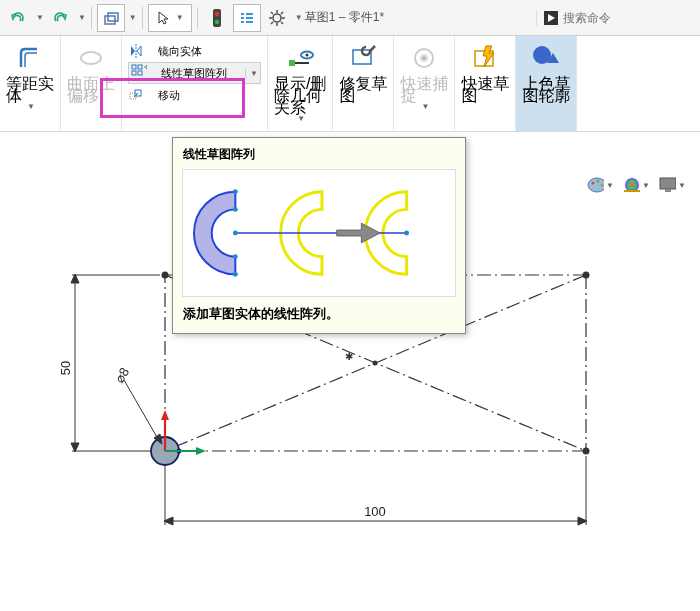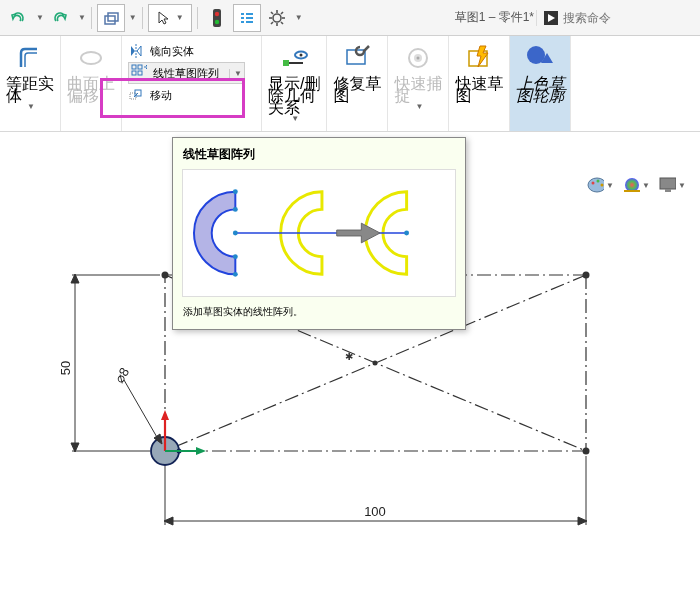--- a/index.html
+++ b/index.html
@@ -3,43 +3,43 @@
 <meta charset="utf-8">
 <style>
   * { box-sizing: border-box; margin: 0; padding: 0; }
   body { font-family: "Microsoft YaHei", Arial, sans-serif; font-size: 12px; background: #fff; width: 700px; height: 611px; overflow: hidden; position: relative; }
   
   .qat { height: 36px; border-bottom: 1px solid #d0d0d0; display: flex; align-items: center; padding: 0 4px; gap: 2px; background: #f5f5f5; }
   .qat-btn { width: 28px; height: 28px; display: flex; align-items: center; justify-content: center; border: 1px solid transparent; }
   .qat-btn.bordered { border: 1px solid #bbb; background: #fff; }
   .qat-sep { width: 1px; height: 22px; background: #ccc; margin: 0 3px; }
   .qat-wide { width: 44px; border: 1px solid #bbb; background: #fff; display: flex; align-items: center; justify-content: center; height: 28px; gap: 2px; }
-  .title-area { flex: 1; text-align: right; font-size: 12px; color: #555; }
+  .title-area { flex: 1; text-align: left; font-size: 12px; color: #555; }
   .search-box { display: flex; align-items: center; gap: 4px; border-left: 1px solid #ddd; padding-left: 6px; width: 160px; }
   .search-input { border: none; outline: none; font-size: 12px; color: #6d28d9; width: 110px; background: transparent; }
   
   .ribbon { display: flex; background: #fff; border-bottom: 1px solid #d8d8d8; height: 96px; }
   .ribbon-col { border-right: 1px solid #e5e5e5; padding: 4px 6px 2px; display: flex; flex-direction: column; align-items: center; justify-content: flex-start; position: relative; }
   .ribbon-col.disabled { color: #bbb; }
   .ribbon-icon { width: 36px; height: 36px; margin: 0 auto 2px; display: flex; align-items: center; justify-content: center; }
   .ribbon-label { font-size: 16px; line-height: 12px; word-break: break-all; }
-  .mini-row { display: flex; align-items: center; font-size: 11px; height: 22px; gap: 6px; white-space: nowrap; }
+  .mini-row { display: flex; align-items: center; font-size: 11px; height: 22px; gap: 14px; white-space: nowrap; }
   .mini-icon { width: 16px; height: 16px; display: inline-flex; align-items: center; justify-content: center; }
   .dd-arr { font-size: 8px; color: #666; margin-left: 2px; }
   
   .highlight-box { border: 3px solid #d63cc4; position: absolute; left: 100px; top: 78px; width: 145px; height: 40px; z-index: 5; pointer-events: none; }
   
   .col2 { min-width: 140px; padding: 4px 6px; }
   
-  .col-shaded { background: #cce0f0; font-style: italic; }
+  .col-shaded { background: #cce0f0; }
   
   .tooltip { position: absolute; left: 172px; top: 137px; width: 294px; background: #fafff0; border: 1px solid #888; box-shadow: 2px 2px 6px rgba(0,0,0,0.25); z-index: 10; }
   .tooltip-title { font-weight: bold; font-size: 12px; padding: 8px 10px 4px; }
   .tooltip-img { width: 274px; height: 128px; margin: 2px auto; display: block; background: #fff; border: 1px solid #ddd; }
-  .tooltip-desc { font-size: 10px; padding: 6px 10px 10px; }
+  .tooltip-desc { font-size: 13px; padding: 6px 10px 10px; font-weight: bold; }
   
   .canvas { position: absolute; left: 0; top: 132px; right: 0; bottom: 0; background: #fff; }
   .canvas svg { width: 100%; height: 100%; }
   
   .view-icons { position: absolute; right: 14px; top: 175px; display: flex; gap: 8px; z-index: 3; }
   .view-icon { width: 28px; height: 20px; display: flex; align-items: center; justify-content: center; }
   .dim-text { font-family: Arial; font-size: 13px; fill: #222; }
   
   #watermark { position:absolute; right:4px; bottom:2px; font-size:12px; color:#999; font-family: sans-serif; letter-spacing:1px;}
 </style>

